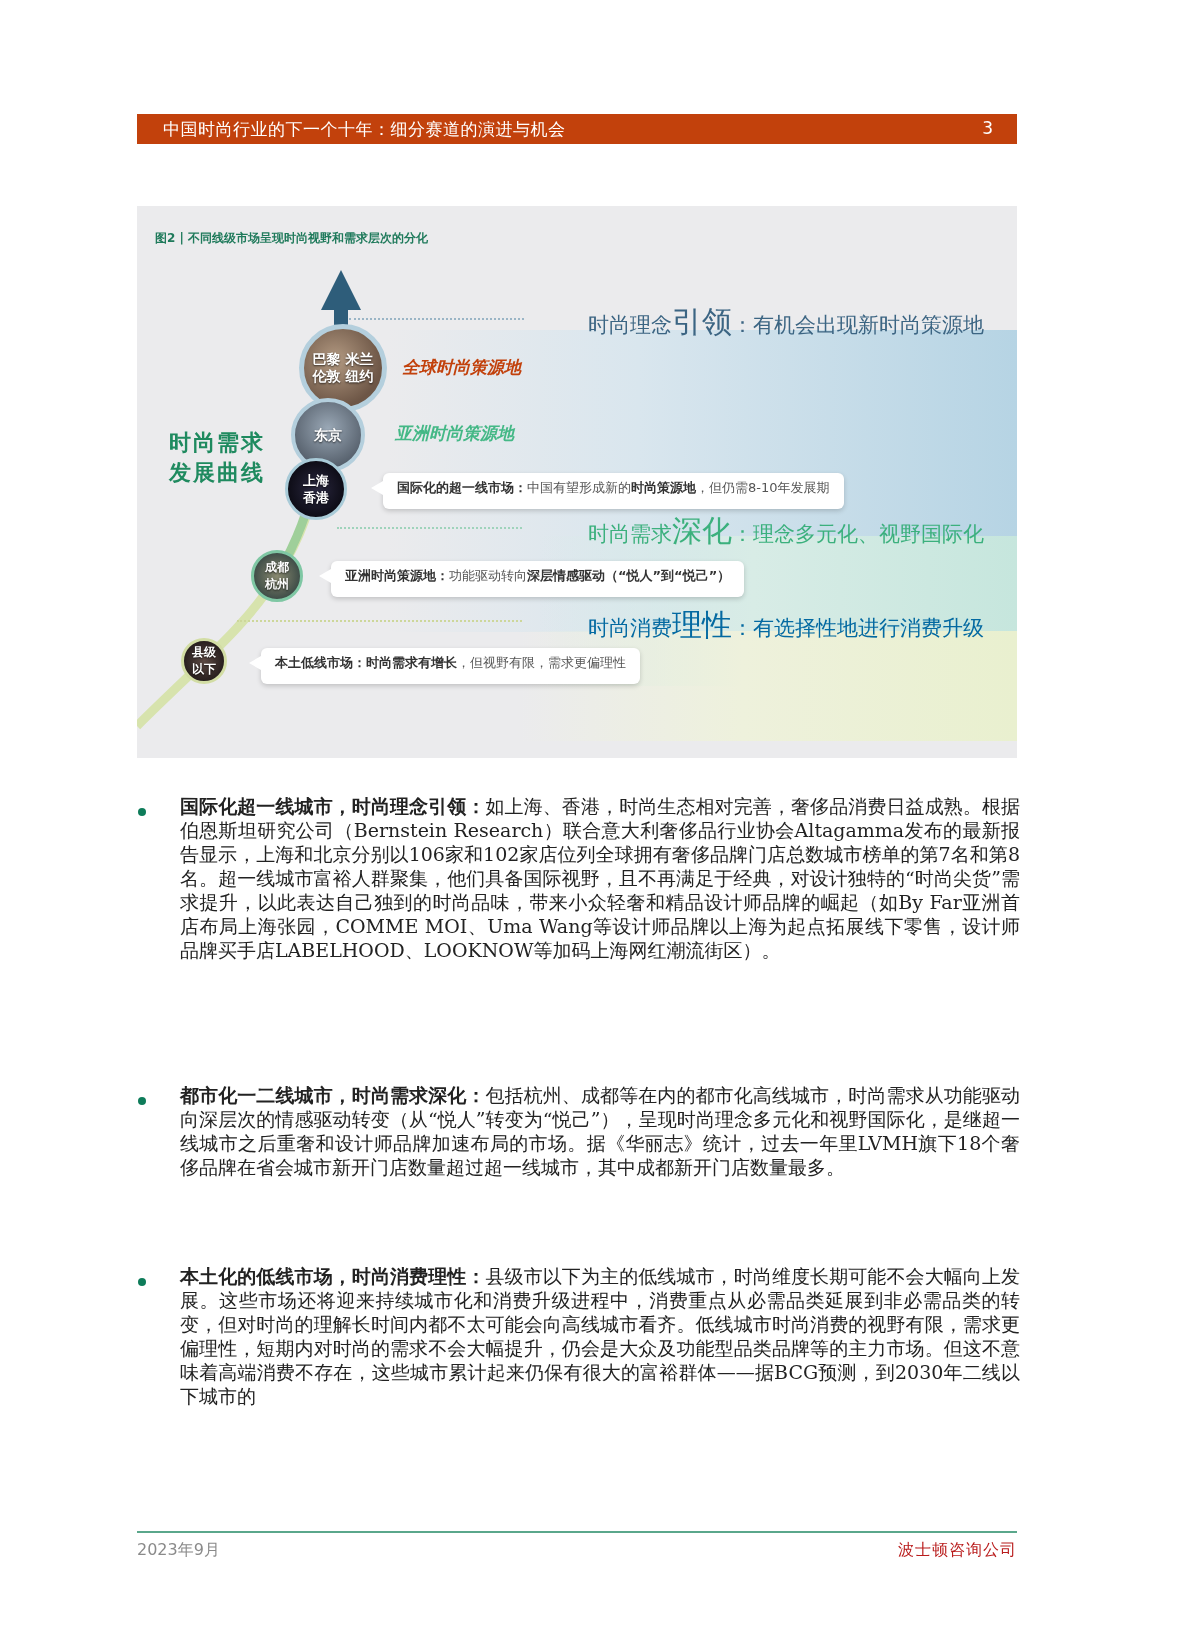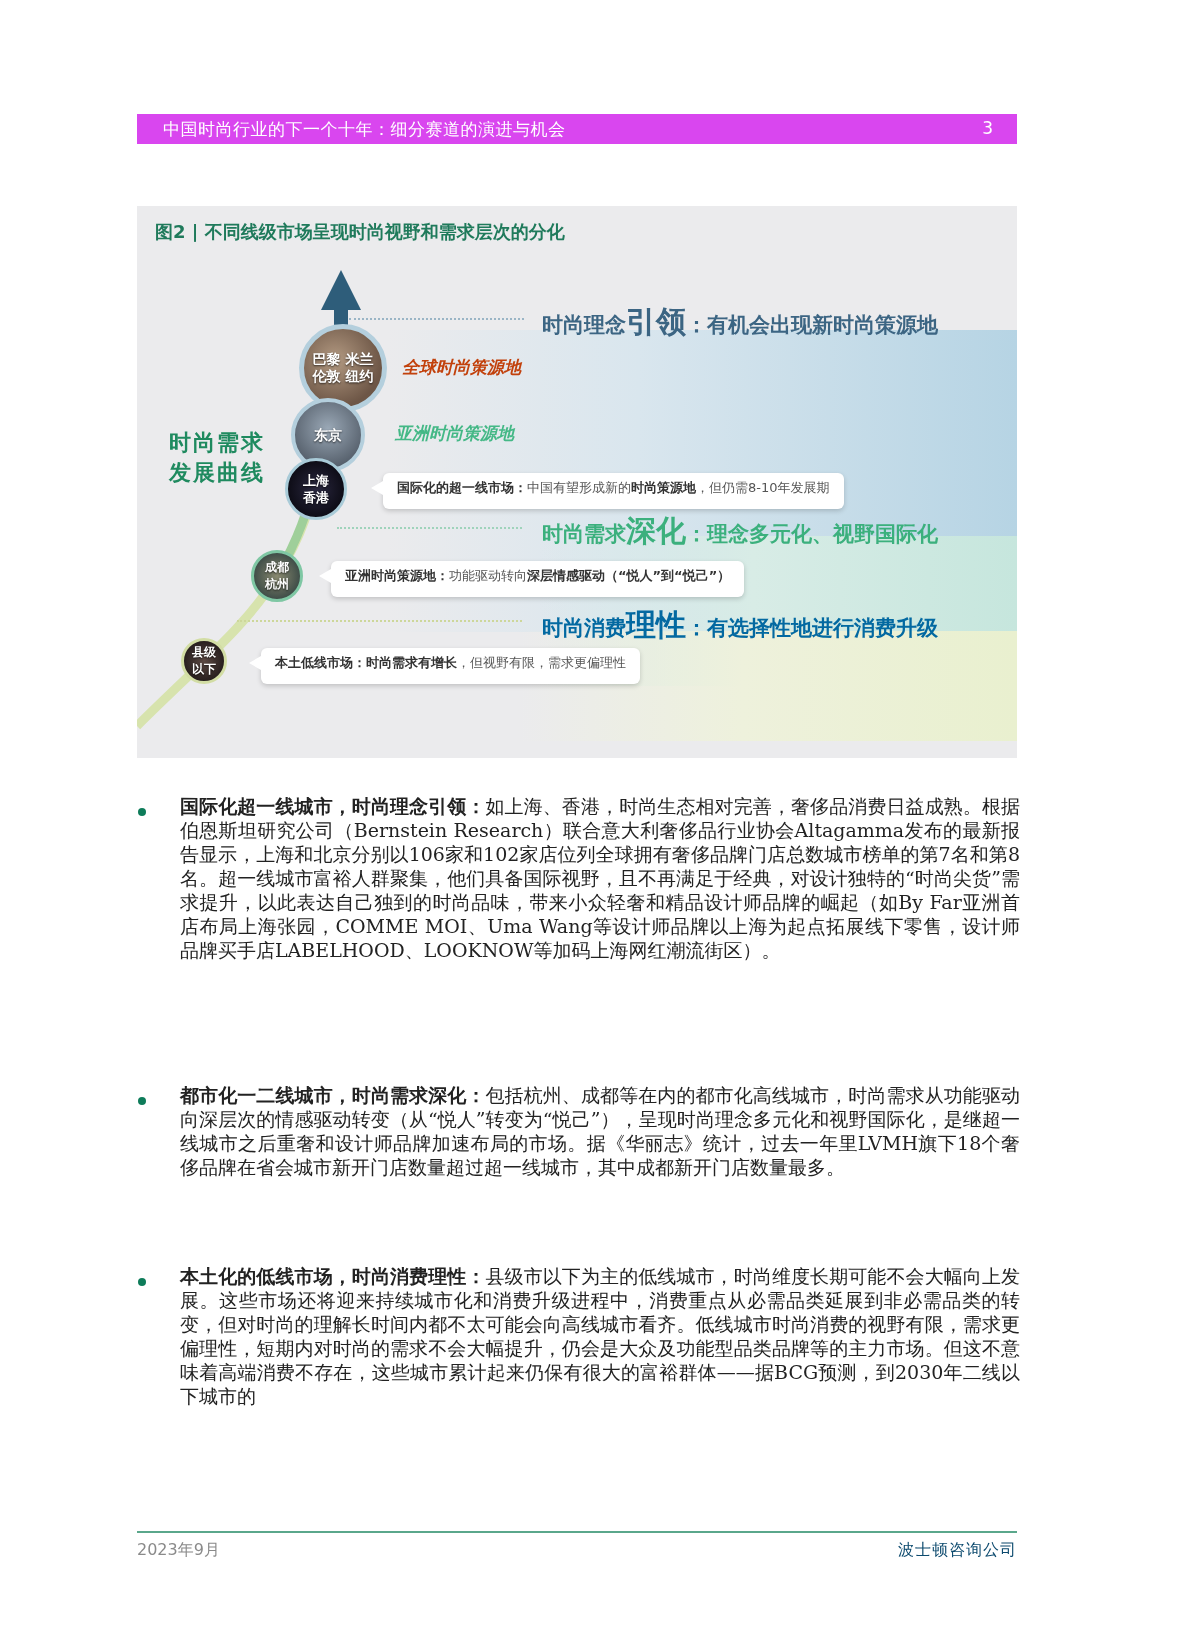--- a/index.html
+++ b/index.html
@@ -1,39 +1,39 @@
 <!DOCTYPE html>
 <html><head>
 <meta charset="utf-8">
 <style>
   html, body { margin:0; padding:0; background:#ffffff; }
   body { width:1200px; height:1630px; position:relative; overflow:hidden;
          font-family:"DejaVu Sans", "Liberation Sans", sans-serif; }
 
   
   .hdr { position:absolute; left:137px; top:114px; width:880px; height:30px;
-         background:#d946ef; color:#ffffff; }
+         background:#c2410c; color:#ffffff; }
   .hdr-title { position:absolute; left:26px; top:4px; font-size:17px; letter-spacing:0.5px; }
   .hdr-page { position:absolute; right:24px; top:4px; font-size:17px; }
 
   
   .fig { position:absolute; left:137px; top:206px; width:880px; height:552px; background:#ebebed; overflow:hidden; }
-  .fig-title { position:absolute; left:18px; top:14px; font-size:18px; font-weight:bold; color:#1f7a5b; }
+  .fig-title { position:absolute; left:18px; top:24px; font-size:12px; font-weight:bold; color:#1f7a5b; }
 
   .band { position:absolute; right:0; }
   .band-top { left:250px; top:124px; height:302px;
               background:linear-gradient(90deg, rgba(235,235,237,0) 0%, #d9e6ee 40%, #b6d4e4 100%); }
   .band-green { left:400px; top:330px; height:150px;
                 background:linear-gradient(90deg, rgba(235,235,237,0) 0%, #d8ece6 45%, #c6e6dd 100%); }
   .band-lime { left:380px; top:425px; height:110px;
                background:linear-gradient(90deg, rgba(235,235,237,0) 0%, #eef1dc 45%, #e9f0cf 100%); }
 
   .dots { position:absolute; height:0; border-top:2px dotted; }
 
-  .tier { position:absolute; font-weight:bold; white-space:nowrap; }
+  .tier { position:absolute; font-weight:normal; white-space:nowrap;margin-left:46px; }
   .tier .big { font-size:30px; }
   .tier-1 { left:405px; top:96px; font-size:21px; color:#3c6583; }
   .tier-2 { left:405px; top:305px; font-size:21px; color:#3bb07d; }
   .tier-3 { left:405px; top:399px; font-size:21px; color:#0369a1; }
 
   .sub { position:absolute; font-style:italic; font-weight:bold; font-size:17px; white-space:nowrap; }
   .sub-1 { left:265px; top:150px; color:#c2410c; }
   .sub-2 { left:258px; top:216px; color:#44b886; }
 
   .side { position:absolute; left:32px; top:222px; font-size:22px; font-weight:bold; color:#1f8a5f; line-height:30px; letter-spacing:2px; }
@@ -69,21 +69,21 @@
           font-size:19px; line-height:24px; color:#222; text-align:justify; }
   .para b { font-weight:bold; }
   .bullet { position:absolute; left:138px; width:8px; height:8px; border-radius:50%; background:#0e7c5a; }
   .p1 { top:794px; } .bl1 { top:808px; }
   .p2 { top:1083px; } .bl2 { top:1097px; }
   .p3 { top:1264px; } .bl3 { top:1278px; }
 
   
   .footline { position:absolute; left:137px; top:1531px; width:880px; height:2px; background:#5aa78b; }
   .foot-left { position:absolute; left:137px; top:1540px; font-size:16px; color:#8a8a8a; }
-  .foot-right { position:absolute; right:183px; top:1540px; font-size:16px; color:#0c4a6e; letter-spacing:1px; }
+  .foot-right { position:absolute; right:183px; top:1540px; font-size:16px; color:#b91c1c; letter-spacing:1px; }
 </style>
 </head>
 <body>
 
 <div class="hdr">
   <span class="hdr-title">中国时尚行业的下一个十年：细分赛道的演进与机会</span>
   <span class="hdr-page">3</span>
 </div>
 
 <div class="fig">

